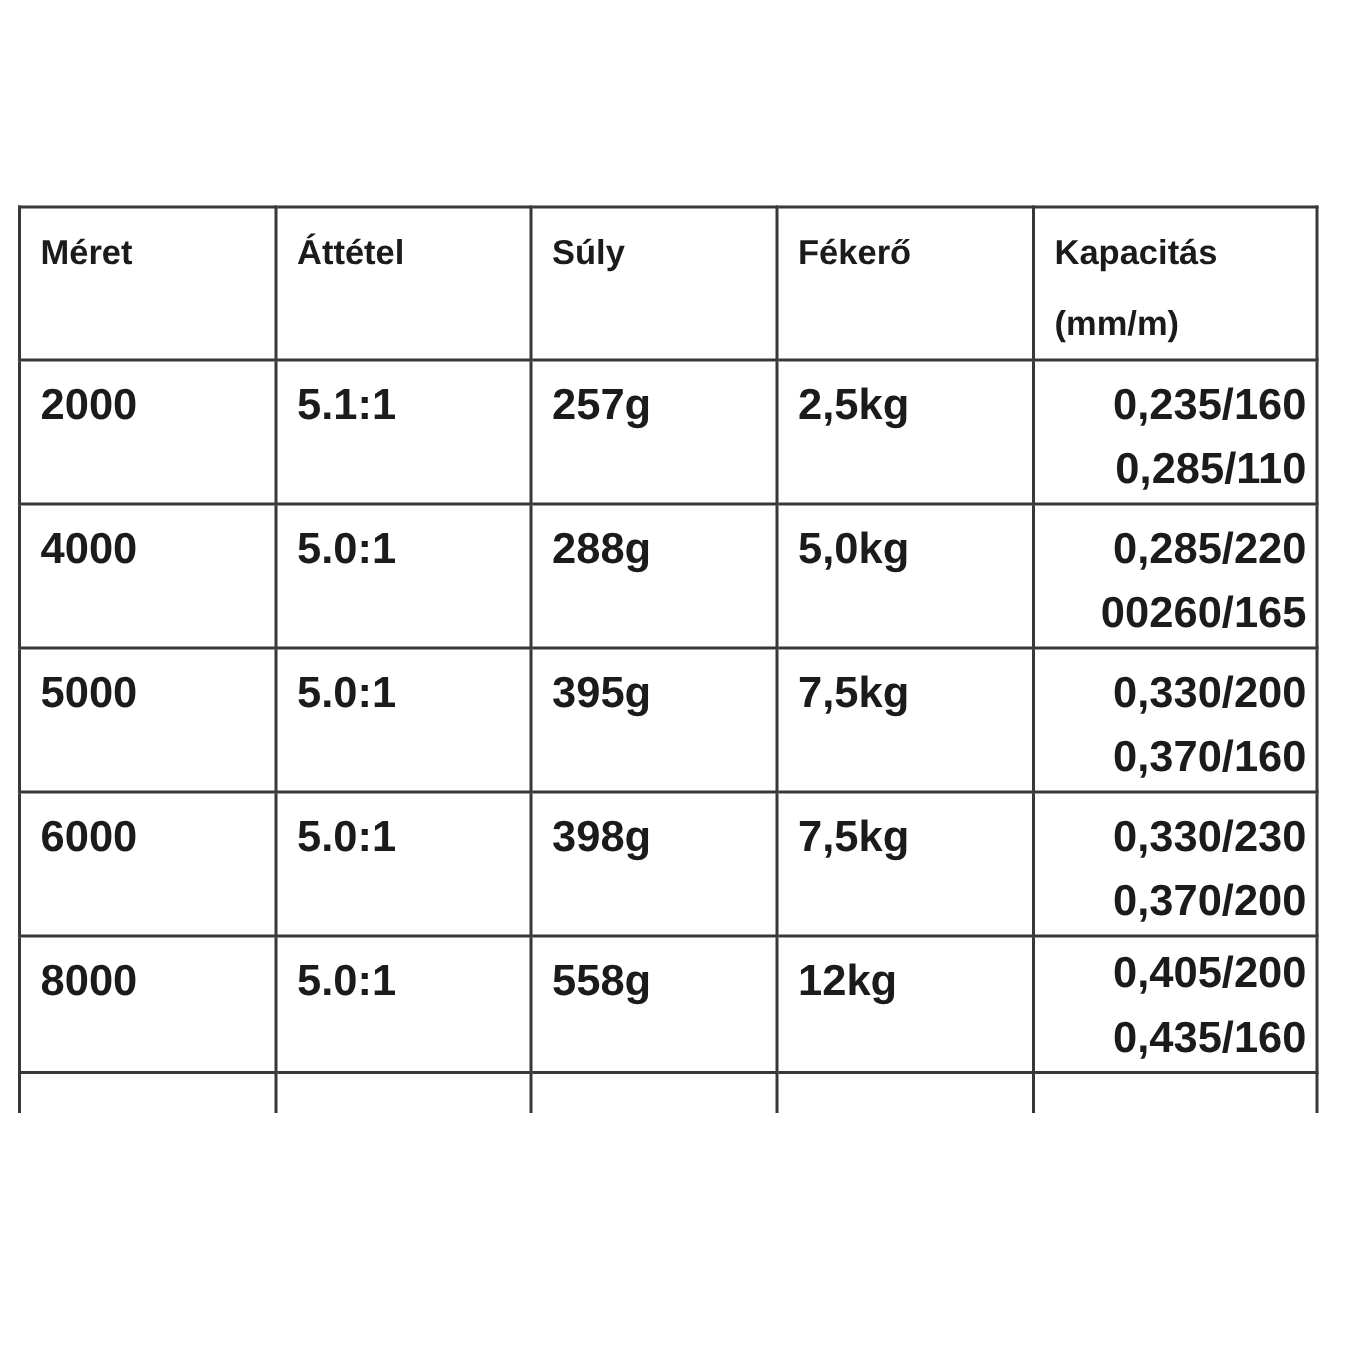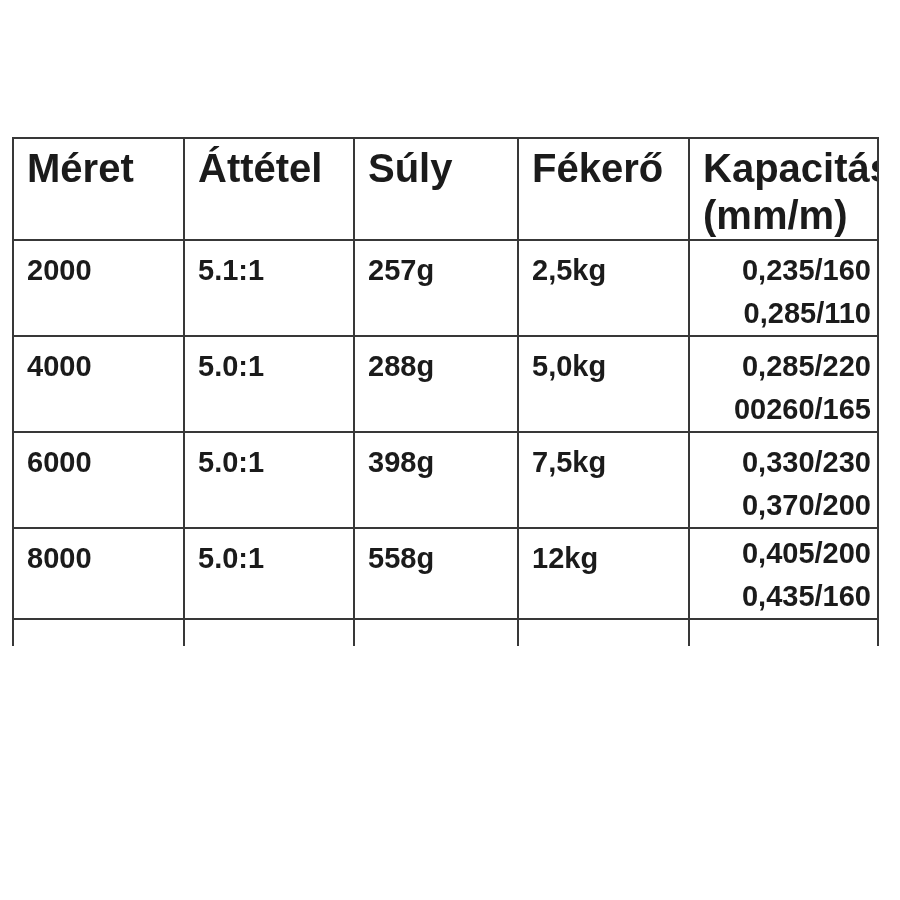--- a/index.html
+++ b/index.html
@@ -21,24 +21,25 @@
   }
   .spec-table th, .spec-table td {
     border: 2px solid #383838;
     vertical-align: top;
     text-align: left;
     color: #1b1b1b;
     overflow: hidden;
     white-space: nowrap;
   }
   .spec-table th {
-    font-size: 40px;
+    font-size: 23px;
     font-weight: bold;
     padding: 6px 6px 0 13px;
     line-height: 47px;
+    border-radius: 32px;
   }
   .spec-table td {
     font-size: 29px;
     font-weight: bold;
     padding: 8px 6px 0 13px;
     line-height: 42px;
   }
   tr.header-row   { height: 96px; }
   tr.row-h85      { height: 85px; }
   tr.row-h89      { height: 89px; }
@@ -88,20 +89,30 @@
         <td>4000</td>
         <td>5.0:1</td>
         <td>288g</td>
         <td>5,0kg</td>
         <td class="cap-cell">
           <span class="cap-line">0,285/220</span>
           <span class="cap-line">00260/165</span>
         </td>
       </tr>
       <tr class="row-h85">
+        <td>5000</td>
+        <td>5.0:1</td>
+        <td>395g</td>
+        <td>7,5kg</td>
+        <td class="cap-cell">
+          <span class="cap-line">0,330/200</span>
+          <span class="cap-line">0,370/160</span>
+        </td>
+      </tr>
+      <tr class="row-h85">
         <td>6000</td>
         <td>5.0:1</td>
         <td>398g</td>
         <td>7,5kg</td>
         <td class="cap-cell">
           <span class="cap-line">0,330/230</span>
           <span class="cap-line">0,370/200</span>
         </td>
       </tr>
       <tr class="row-h89 last-data-row">

